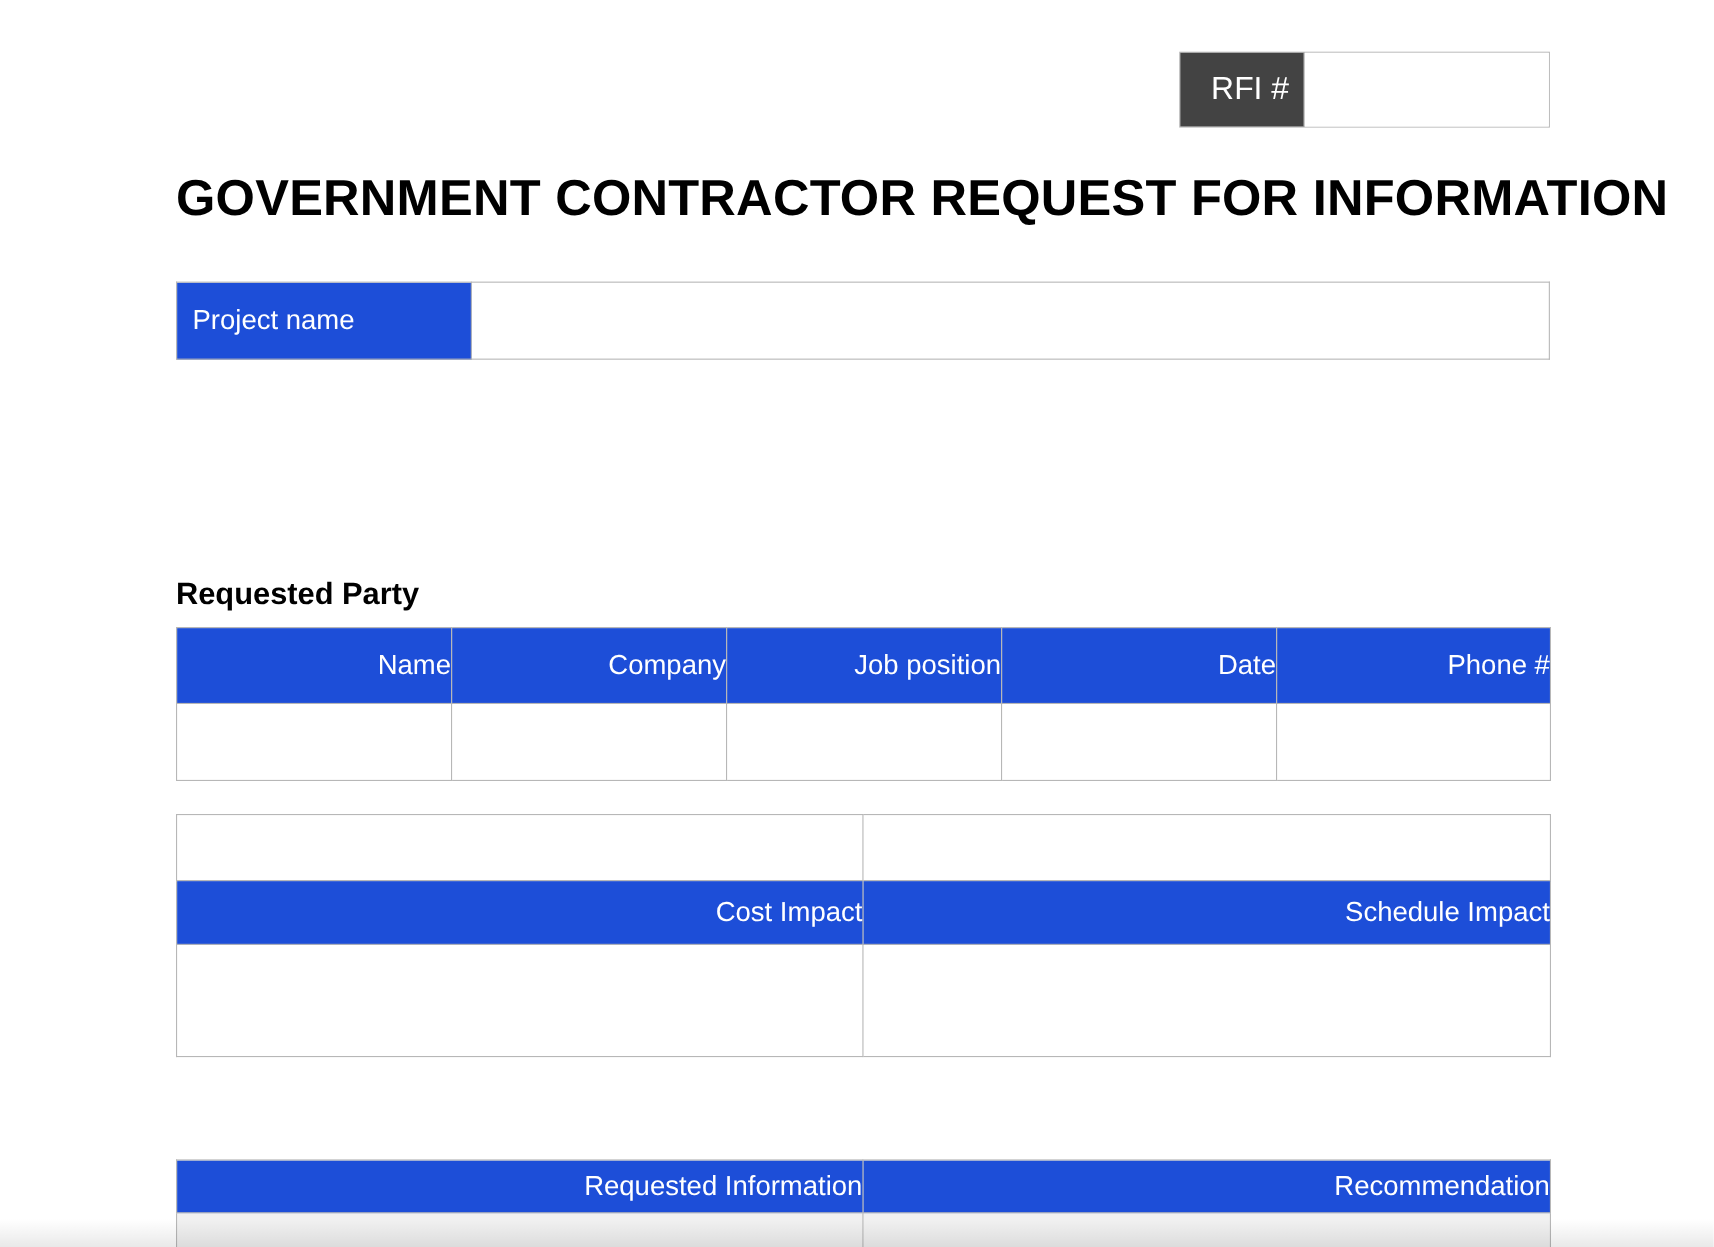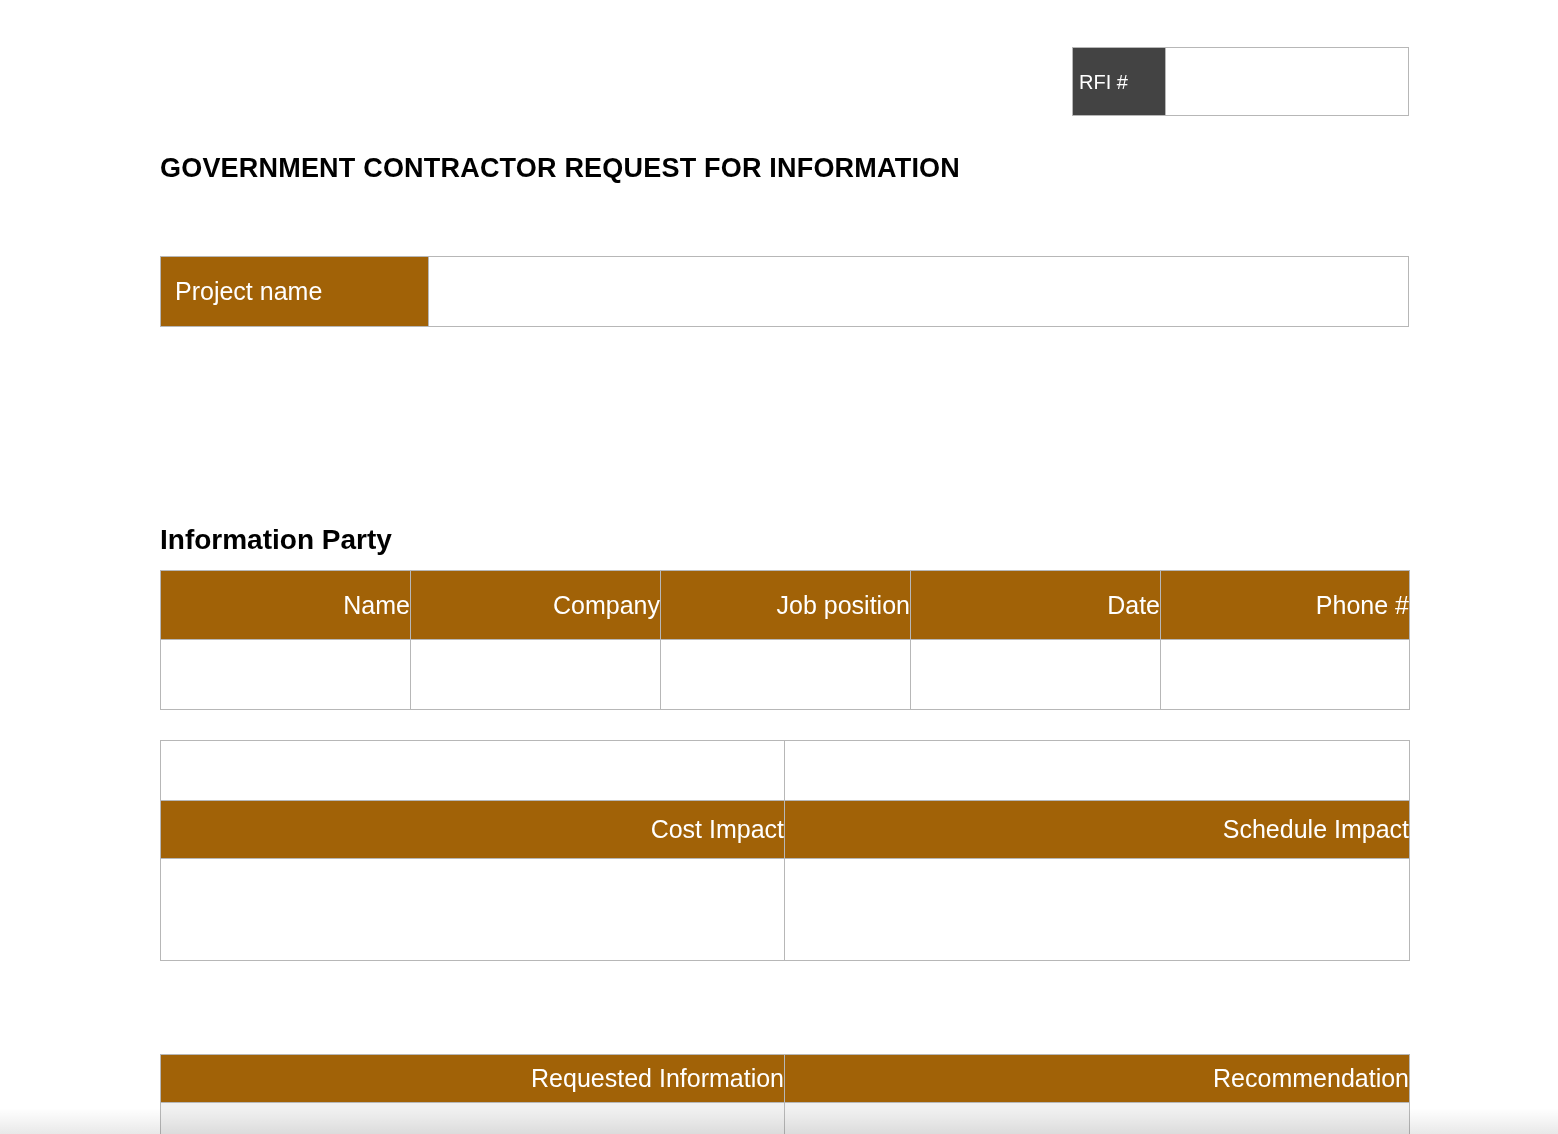--- a/index.html
+++ b/index.html
@@ -34,48 +34,48 @@
     left: 1072px;
     top: 47px;
     width: 337px;
     height: 69px;
     display: flex;
     box-sizing: border-box;
     border: 1px solid #b7b7b7;
     background: #ffffff;
   }
   .rfi-label {
-    width: 93px;
+    width: 113px;
     background: #434343;
     color: #ffffff;
-    font-size: 20px;
+    font-size: 29px;
     line-height: 1;
     display: flex;
     align-items: center;
-    padding-left: 6px;
+    padding-left: 28px;
     box-sizing: border-box;
     border-right: 1px solid #b7b7b7;
   }
   .rfi-value {
     flex: 1;
     background: #ffffff;
     font-size: 25px;
     display: flex;
     align-items: center;
     padding-left: 14px;
     box-sizing: border-box;
     color: #000;
   }
 
   
   .doc-title {
     position: absolute;
     left: 160px;
     top: 152px;
-    font-size: 27px;
+    font-size: 46px;
     font-weight: bold;
     letter-spacing: 0.2px;
     white-space: nowrap;
     line-height: 1.2;
   }
 
   
   .tbl {
     position: absolute;
     left: 160px;
@@ -84,21 +84,21 @@
     border-collapse: collapse;
     table-layout: fixed;
   }
   .tbl td {
     border: 1px solid #b7b7b7;
     padding: 0;
     box-sizing: border-box;
     vertical-align: middle;
   }
   .hdr-dark {
-    background: #a16207;
+    background: #1d4ed8;
     color: #ffffff;
     font-size: 25px;
     line-height: 1.15;
   }
   .hdr-dark.left {
     text-align: left;
     padding-left: 14px !important;
   }
   .hdr-dark.center {
     text-align: right;
@@ -167,21 +167,21 @@
       <col>
     </colgroup>
     <tbody>
       <tr>
         <td class="hdr-dark left">Project name</td>
         <td class="cell-blank"></td>
       </tr>
     </tbody>
   </table>
 
-  <div class="section-heading" id="requesting-party-heading">Information Party</div>
+  <div class="section-heading" id="requesting-party-heading">Requested Party</div>
 
   <table class="tbl" id="party-table">
     <colgroup>
       <col style="width:250px">
       <col style="width:250px">
       <col style="width:250px">
       <col style="width:250px">
       <col style="width:249px">
     </colgroup>
     <tbody>

